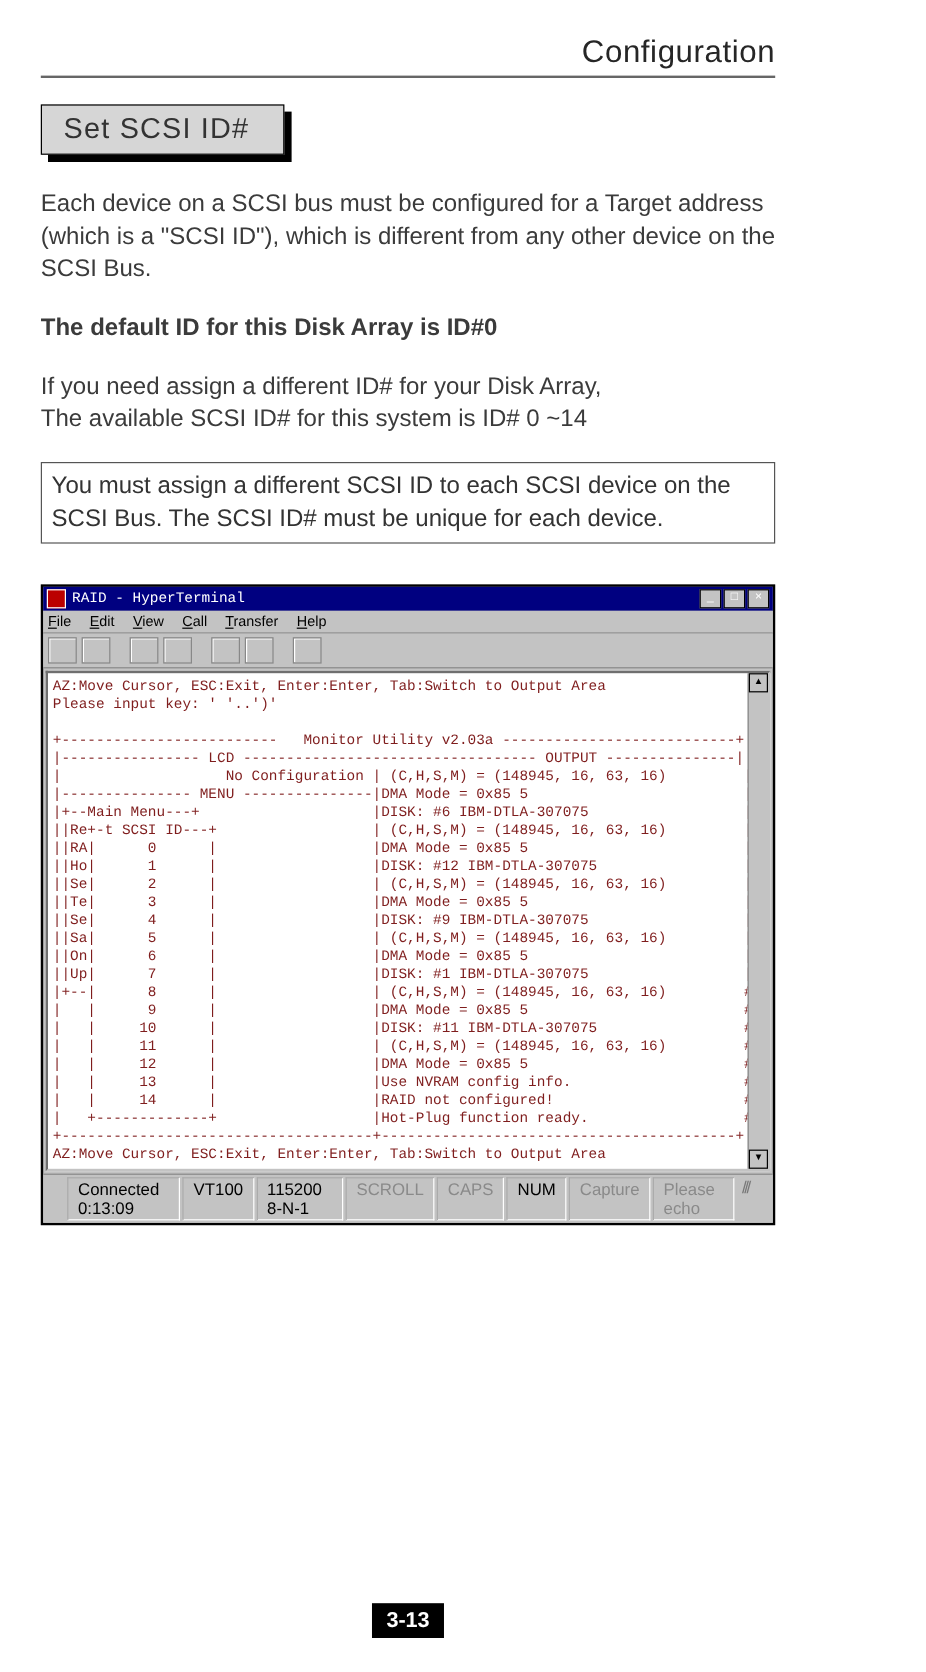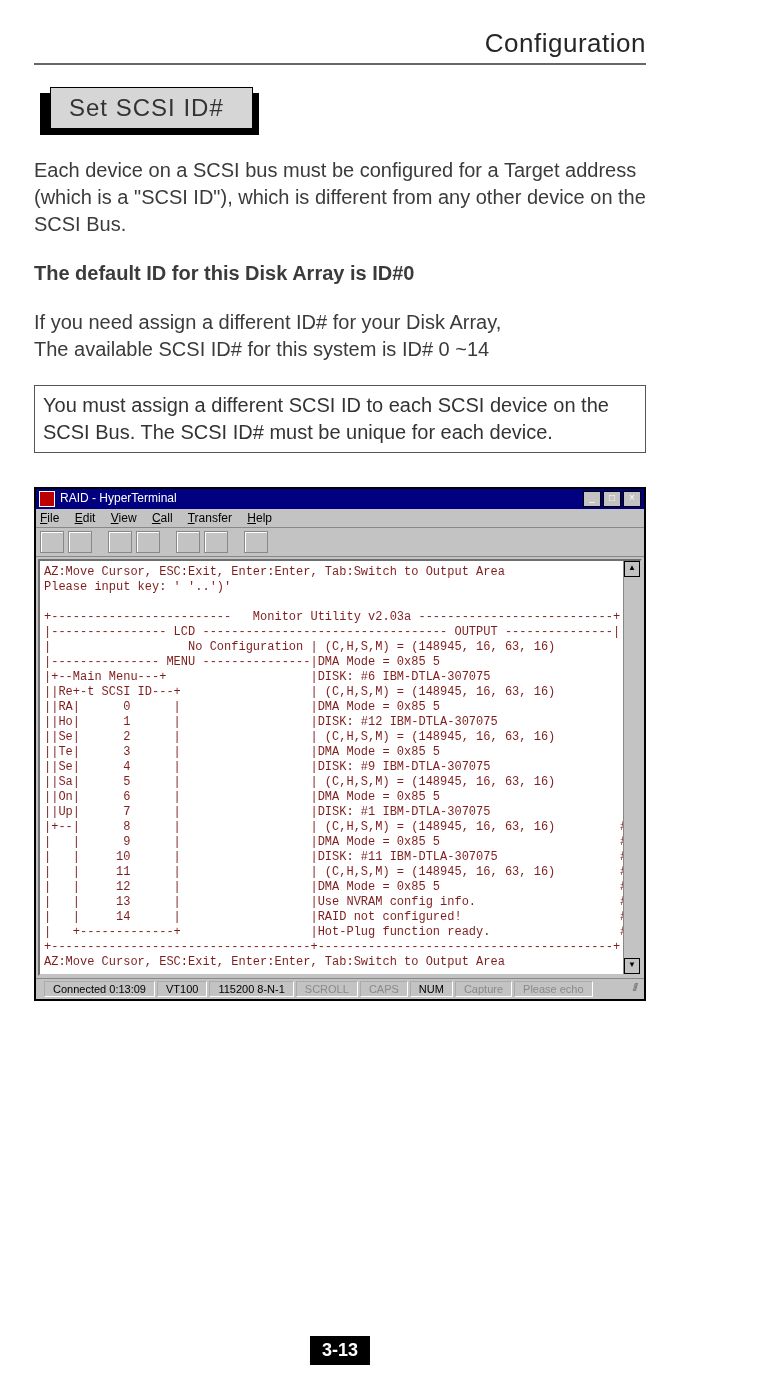--- a/index.html
+++ b/index.html
@@ -1,43 +1,43 @@
 <!DOCTYPE html>
 <html><head>
 <meta charset="utf-8">
 <style>
   html,body{margin:0;padding:0;background:#fff;color:#262626;}
   .page{width:680px;min-height:1393px;position:relative;font-family:"Century Gothic","URW Gothic",Futura,Arial,sans-serif;box-sizing:border-box;padding:28px 34px 0 34px;}
   .hdr-title{text-align:right;font-size:26px;letter-spacing:0.5px;}
   .hdr-rule{border:none;border-top:2px solid #666;margin:4px 0 22px 0;}
   .section-tag{display:inline-block;position:relative;}
   .section-tag .shadow{position:absolute;top:6px;left:6px;width:100%;height:100%;background:#000;}
-  .section-tag .face{position:relative;background:#d6d6d6;border:1px solid #000;padding:6px 28px 6px 18px;font-size:24px;color:#333;letter-spacing:1px;margin-left:16px;}
+  .section-tag .face{position:relative;background:#d6d6d6;border:1px solid #000;padding:6px 28px 6px 18px;font-size:24px;color:#333;letter-spacing:1px;}
   .body-text{font-size:20px;line-height:1.35;color:#3b3b3b;margin-top:28px;}
   .body-text p{margin:0 0 22px 0;}
   .bold-line{font-weight:600;}
   .note-box{border:1px solid #555;padding:6px 8px;font-size:20px;line-height:1.35;color:#333;margin:8px 0 0 0;}
   
   .ht-window{margin-top:34px;border:2px solid #000;font-family:"MS Sans Serif",Tahoma,Arial,sans-serif;font-size:12px;color:#000;position:relative;background:#c3c3c3;}
   .ht-titlebar{background:#000080;color:#fff;display:flex;align-items:center;justify-content:space-between;height:20px;padding:0 3px;}
-  .ht-titlebar .t-left{display:flex;gap:5px;}
+  .ht-titlebar .t-left{display:flex;align-items:center;gap:5px;font-family:Liberation Mono, monospace;}
   .ht-titlebar .t-ico{width:14px;height:14px;background:#b00;border:1px solid #fff;}
   .ht-btns{display:flex;gap:2px;}
   .ht-btn{width:16px;height:14px;background:#c3c3c3;border:1px solid #000;font-size:10px;line-height:12px;text-align:center;font-family:Arial;}
   .ht-menu{background:#c3c3c3;padding:2px 4px;border-bottom:1px solid #888;}
   .ht-menu span{margin-right:12px;}
   .ht-menu span u{text-decoration:underline;}
   .ht-toolbar{background:#c3c3c3;padding:3px 4px;border-bottom:1px solid #888;display:flex;gap:4px;}
   .tb-btn{width:22px;height:20px;background:#c3c3c3;border:1px solid #888;box-shadow:inset 1px 1px 0 #fff;}
   .tb-sep{width:8px;}
   .ht-client{background:#fff;border:2px inset #c3c3c3;margin:2px;padding:2px;position:relative;}
   .ht-scroll{position:absolute;right:0;top:0;bottom:0;width:16px;background:#c3c3c3;border-left:1px solid #888;display:flex;flex-direction:column;justify-content:space-between;align-items:center;}
   .ht-sbtn{width:14px;height:14px;background:#c3c3c3;border:1px solid #000;font-size:8px;line-height:12px;text-align:center;}
   .ht-term{font-family:"Courier New",monospace;font-size:12px;line-height:15px;white-space:pre;color:#7f1d1d;padding:2px 18px 2px 2px;}
-  .ht-status{background:#c3c3c3;border-top:1px solid #888;padding:2px 8px;display:flex;gap:0;font-size:11px;}
+  .ht-status{background:#c3c3c3;border-top:1px solid #888;padding:2px 20px;display:flex;gap:0;font-size:14px;}
   .ht-status .cell{border:1px inset #fff;padding:1px 8px;margin-right:2px;background:#c3c3c3;}
   .ht-status .cell.gray{color:#8a8a8a;}
   .ht-status .grip{margin-left:auto;width:16px;text-align:right;color:#777;letter-spacing:-2px;}
   
   .pgnum{position:absolute;left:50%;bottom:28px;transform:translateX(-50%);background:#000;color:#fff;font-family:Arial,sans-serif;font-size:18px;font-weight:bold;padding:4px 12px;}
 </style>
 </head>
 <body>
 
 <div class="page">

